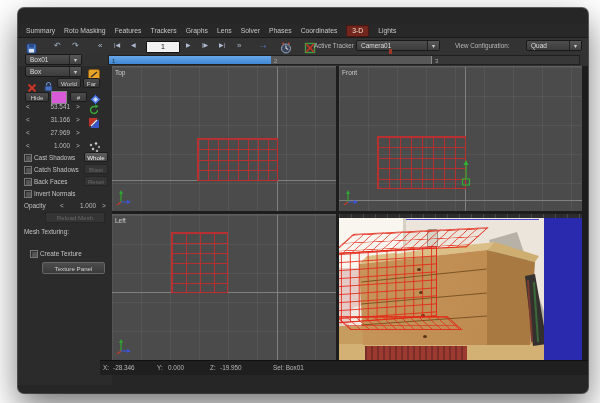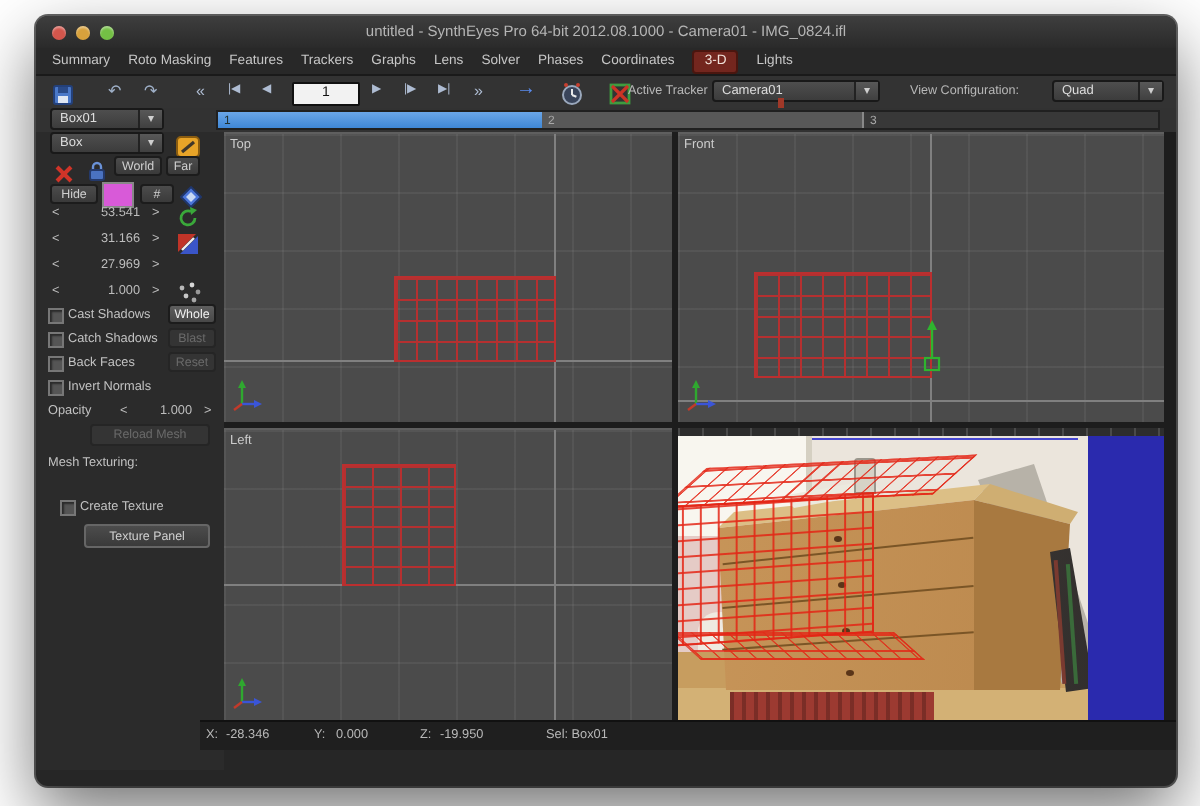--- a/index.html
+++ b/index.html
@@ -91,26 +91,20 @@
       <line x1="6" y1="13" x2="14" y2="13" stroke="#3a55d8" stroke-width="1.2"></line>
       <path d="M16 13 L12 11 L12 15 Z" fill="#3a55d8"></path>
       <line x1="6" y1="13" x2="2" y2="16" stroke="#c23a2a" stroke-width="1.2"></line>
     </g>
   </defs>
 </svg>
 
 <div class="stage">
   <div class="window">
 
-    <div class="titlebar">
-      <span class="tl red"></span>
-      <span class="tl yel"></span>
-      <span class="tl grn"></span>
-      <div class="wtitle">untitled - SynthEyes Pro 64-bit 2012.08.1000 - Camera01 - IMG_0824.ifl</div>
-    </div>
 
     <div class="menubar">
       <span class="mitem">Summary</span>
       <span class="mitem">Roto Masking</span>
       <span class="mitem">Features</span>
       <span class="mitem">Trackers</span>
       <span class="mitem">Graphs</span>
       <span class="mitem">Lens</span>
       <span class="mitem">Solver</span>
       <span class="mitem">Phases</span>

